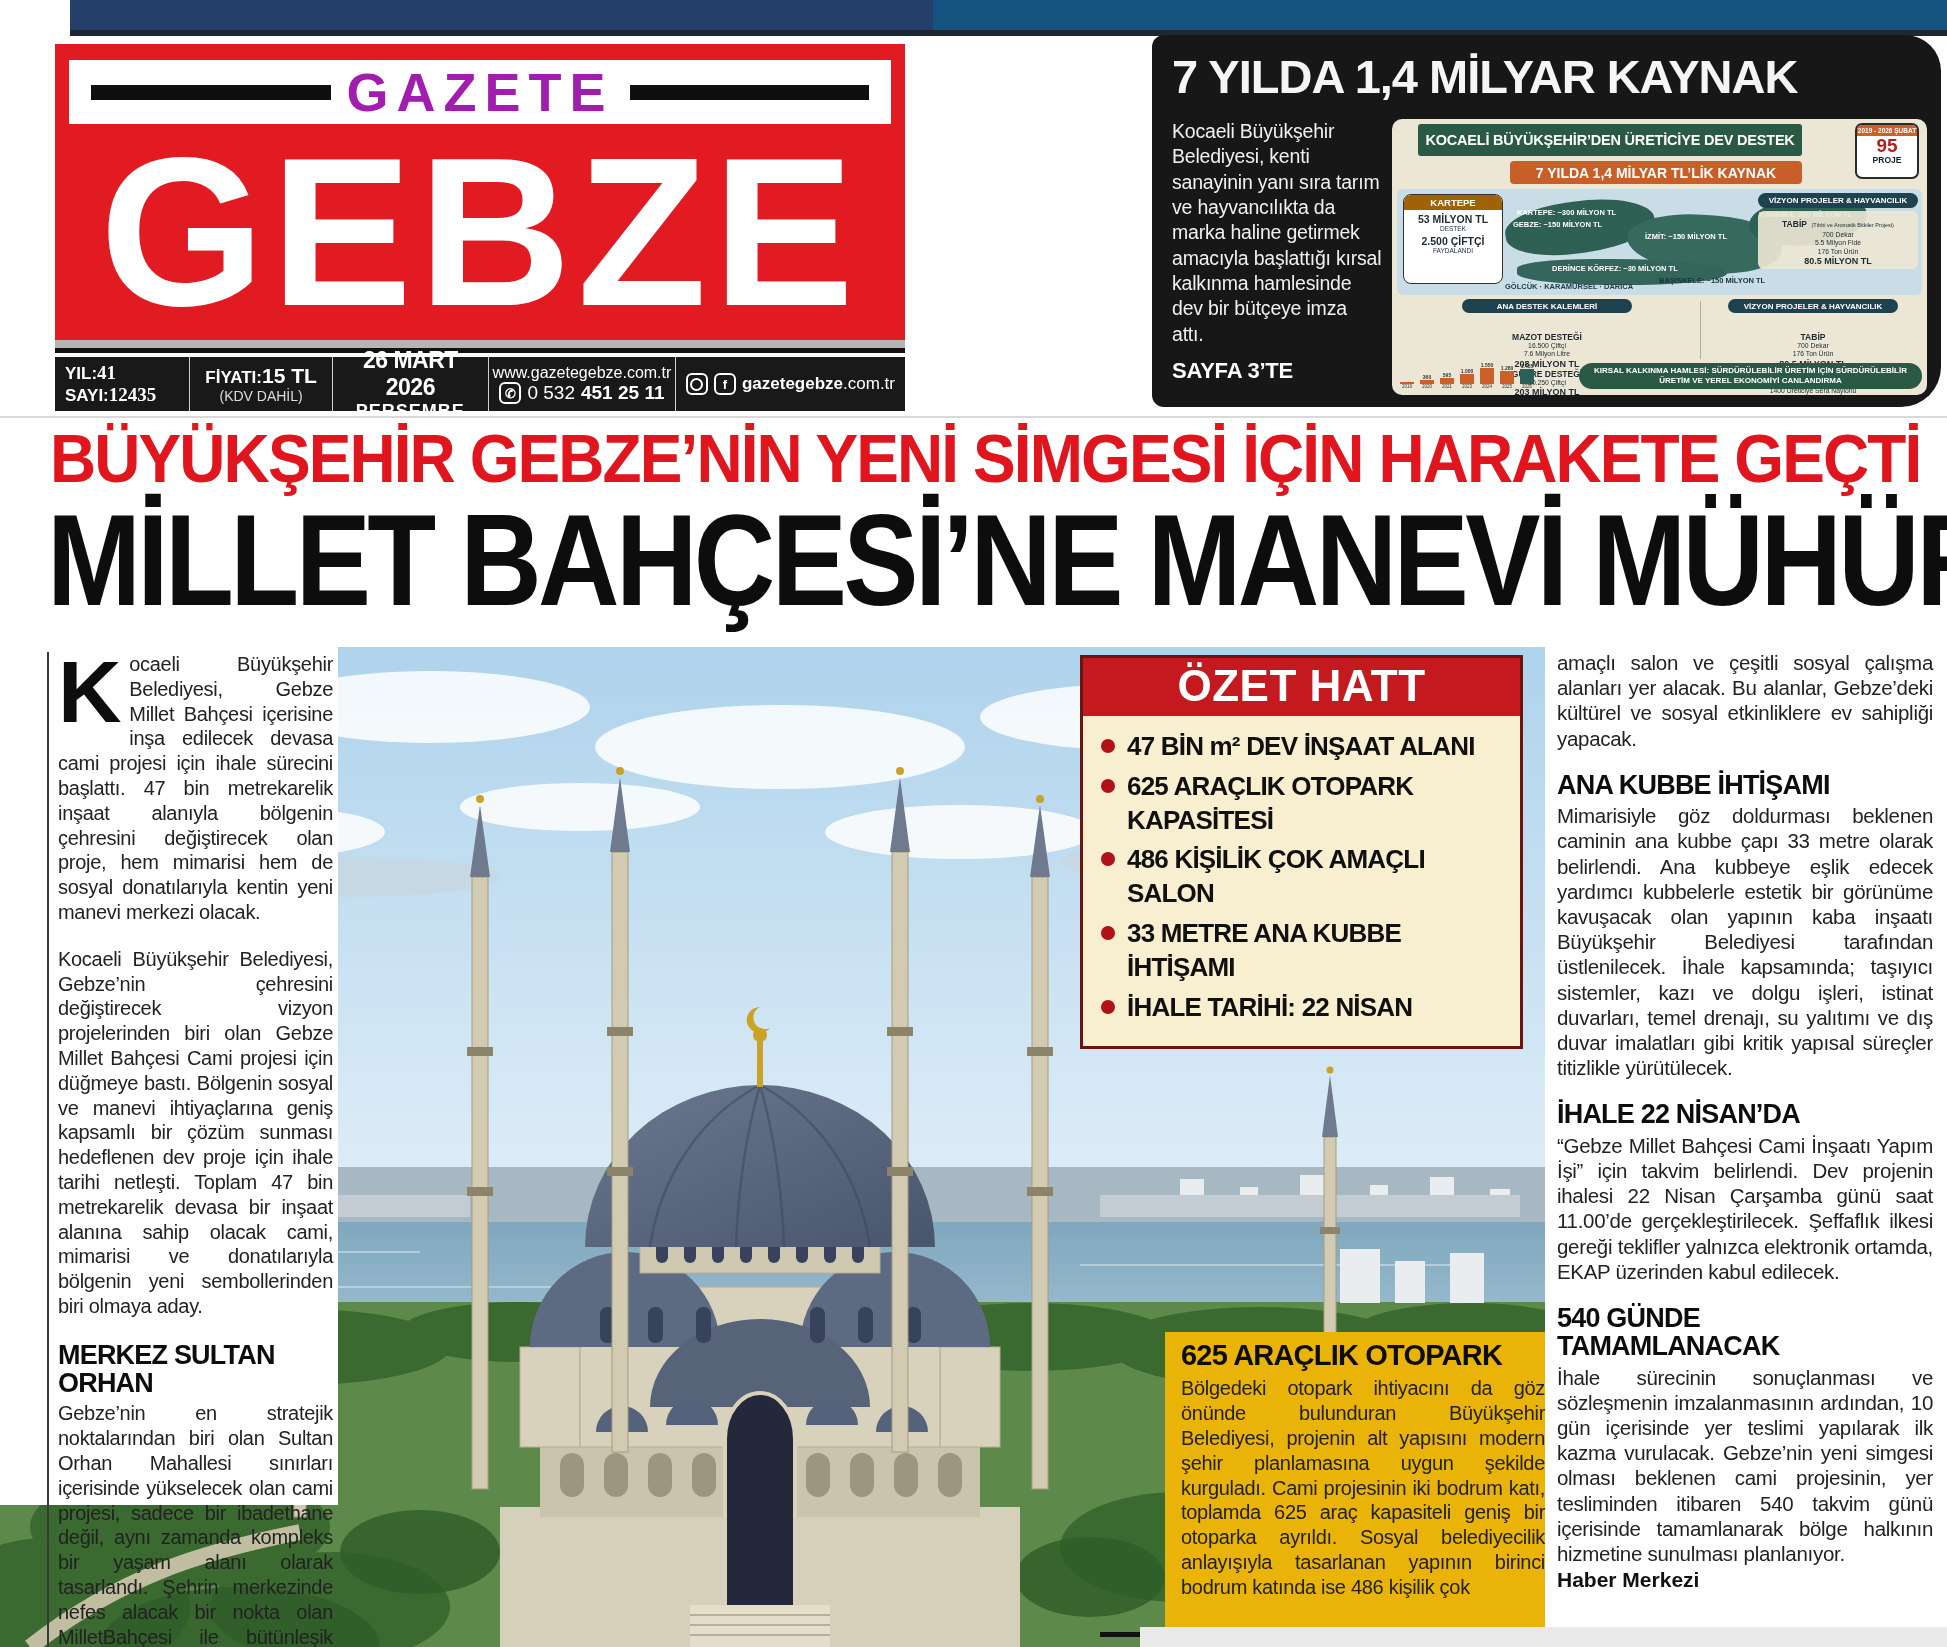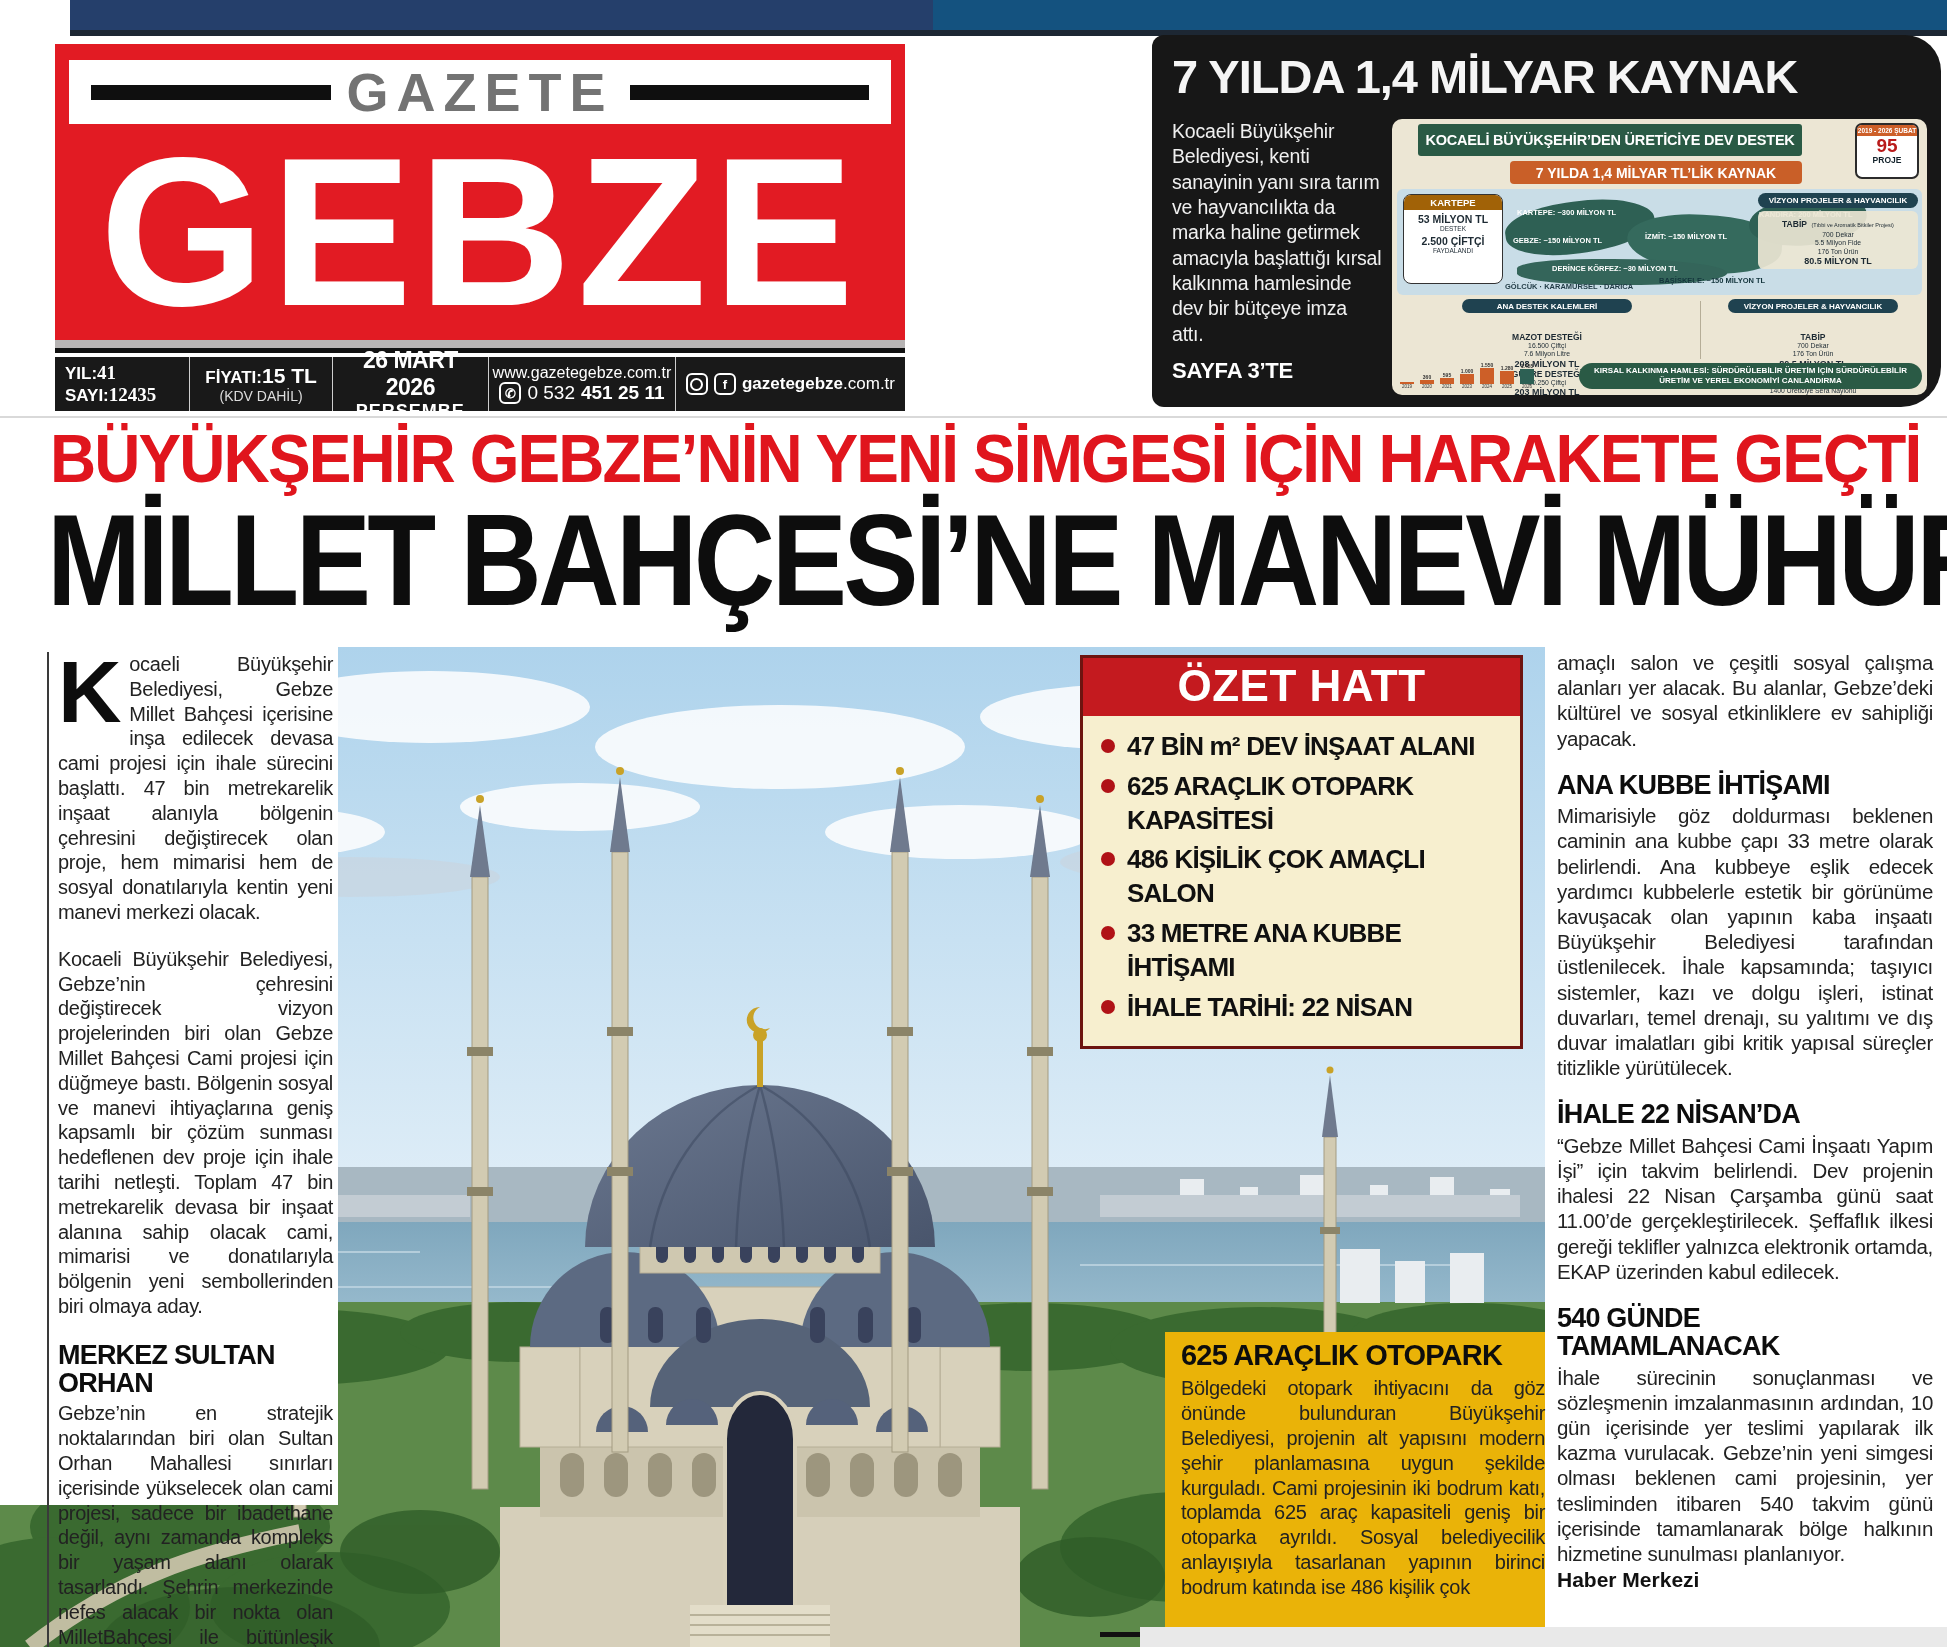--- a/index.html
+++ b/index.html
@@ -8,21 +8,21 @@
 
   
   .top-strip{position:absolute;left:70px;right:0;top:0;height:30px;
     background:linear-gradient(90deg,#253f6b 0 46%,#14527f 46%);border-bottom:6px solid #1d2733;}
 
   
   .logo-box{position:absolute;left:55px;top:44px;width:850px;height:296px;background:#e21b23;}
   .gazete-band{position:absolute;left:14px;right:14px;top:16px;height:64px;background:#fff;
     display:flex;align-items:center;padding:0 22px;box-sizing:border-box;}
   .gazete-band .rule{flex:1;height:15px;background:#0f0f0f;}
-  .gazete-text{font-size:54px;font-weight:700;letter-spacing:8px;color:#737373;margin:0 16px;line-height:1;}
+  .gazete-text{font-size:54px;font-weight:700;letter-spacing:8px;color:#a21caf;margin:0 16px;line-height:1;}
   .gebze-text{position:absolute;left:0;right:0;bottom:2px;text-align:center;color:#fff;
     font-size:212px;font-weight:700;letter-spacing:6px;line-height:1;}
   .logo-gray{position:absolute;left:55px;top:340px;width:850px;height:8px;background:#b7b4b4;}
   .logo-black{position:absolute;left:55px;top:348px;width:850px;height:5px;background:#111;}
 
   .info-bar{position:absolute;left:55px;top:357px;width:850px;height:54px;background:#191919;
     display:flex;align-items:center;color:#fff;box-sizing:border-box;}
   .info-cell{height:100%;display:flex;flex-direction:column;justify-content:center;
     padding:0 10px;border-right:1px solid #cfcfcf;box-sizing:border-box;}
   .info-cell:last-child{border-right:none;}
@@ -204,21 +204,21 @@
       <div class="ig-sub">7 YILDA 1,4 MİLYAR TL’LİK KAYNAK</div>
 
       <div class="ig-map">
         <div class="blob" style="left:108px;top:12px;width:150px;height:52px;border-radius:45% 55% 50% 50%;transform:rotate(-8deg);"></div>
         <div class="blob" style="left:230px;top:26px;width:155px;height:58px;border-radius:50% 45% 50% 55%;transform:rotate(4deg);background:#356a5d;"></div>
         <div class="blob" style="left:352px;top:8px;width:118px;height:48px;border-radius:50% 45% 55% 50%;transform:rotate(-5deg);"></div>
         <div class="blob" style="left:120px;top:70px;width:210px;height:26px;border-radius:40% 60% 50% 50%;background:#34655a;"></div>
         <div class="ig-maplab" style="left:120px;top:20px;">KARTEPE: ~300 MİLYON TL</div>
         <div class="ig-maplab" style="left:248px;top:44px;">İZMİT: ~150 MİLYON TL</div>
         <div class="ig-maplab" style="left:362px;top:22px;">KANDIRA: 200 MİLYON TL</div>
-        <div class="ig-maplab" style="left:116px;top:48px;">GEBZE: ~150 MİLYON TL</div>
+        <div class="ig-maplab" style="left:116px;top:32px;">GEBZE: ~150 MİLYON TL</div>
         <div class="ig-maplab" style="left:155px;top:76px;">DERİNCE  KÖRFEZ: ~30 MİLYON TL</div>
         <div class="ig-maplab" style="left:262px;top:88px;color:#13343c;">BAŞİSKELE: ~150 MİLYON TL</div>
         <div class="ig-maplab dark" style="left:108px;top:94px;">GÖLCÜK · KARAMÜRSEL · DARICA</div>
         <div class="ig-callout">
           <div class="ig-callout-h">KARTEPE</div>
           <div class="b1">53 MİLYON TL</div>
           <div class="b2">DESTEK</div>
           <div class="b1">2.500 ÇİFTÇİ</div>
           <div class="b2">FAYDALANDI</div>
         </div>

